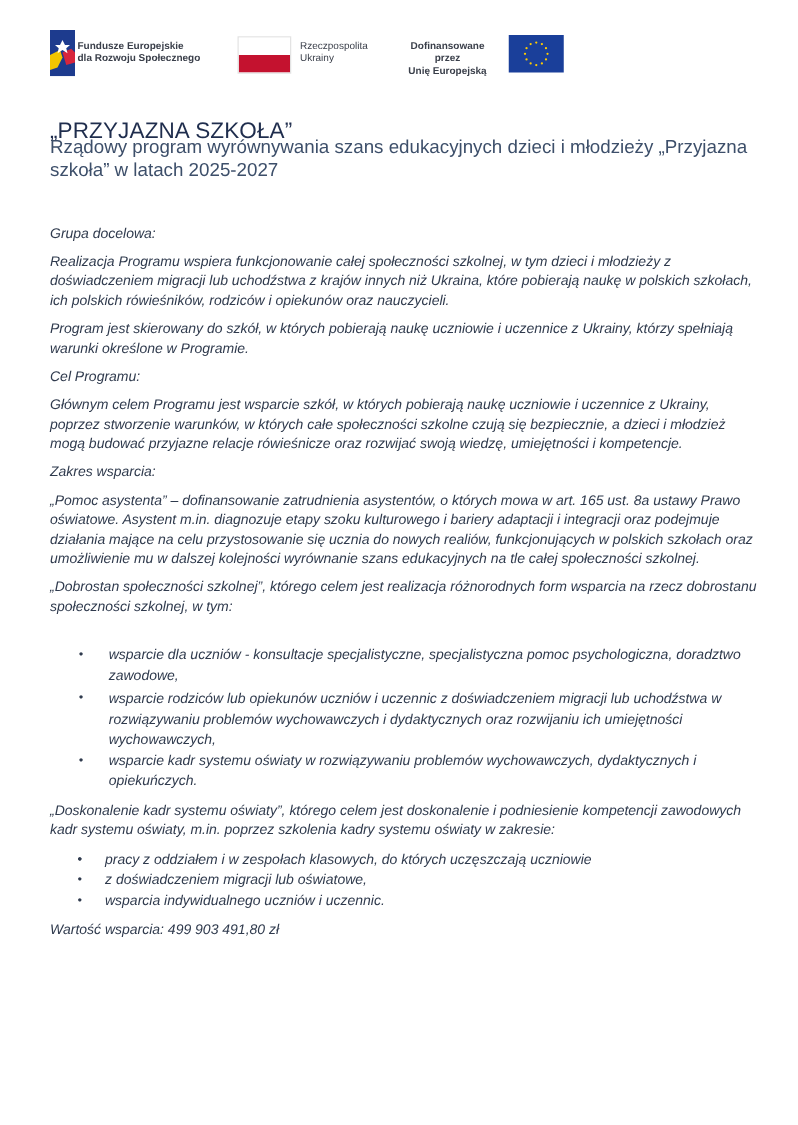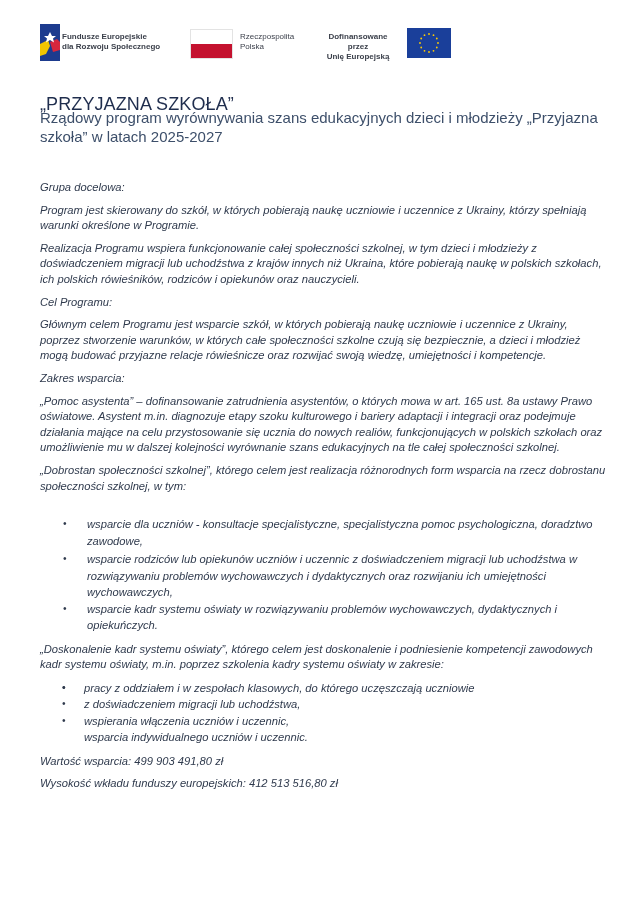--- a/index.html
+++ b/index.html
@@ -176,21 +176,21 @@
     <div>Fundusze Europejskie</div>
     <div>dla Rozwoju Społecznego</div>
   </div>
 
   <div class="logo-pl-flag">
     <div class="white"></div>
     <div class="red"></div>
   </div>
   <div class="logo-pl-text">
     <div>Rzeczpospolita</div>
-    <div>Polska</div>
+    <div>Ukrainy</div>
   </div>
 
   <div class="logo-eu-text">
     <div>Dofinansowane przez</div>
     <div>Unię Europejską</div>
   </div>
   <svg class="logo-eu-flag" viewBox="0 0 44 30" id="eu-flag">
       <circle cx="31.00" cy="15.00" r="0.9" fill="#ffcc00"></circle>
       <circle cx="29.79" cy="19.50" r="0.9" fill="#ffcc00"></circle>
       <circle cx="26.50" cy="22.79" r="0.9" fill="#ffcc00"></circle>
@@ -205,22 +205,22 @@
       <circle cx="29.79" cy="10.50" r="0.9" fill="#ffcc00"></circle>
     </svg>
 </div>
 
 <h1 class="title">„PRZYJAZNA SZKOŁA”</h1>
 <h2 class="subtitle">Rządowy program wyrównywania szans edukacyjnych dzieci i młodzieży „Przyjazna szkoła” w latach 2025-2027</h2>
 
 <div class="content">
 
   <p class="section-label">Grupa docelowa:</p>
+  <p>Realizacja Programu wspiera funkcjonowanie całej społeczności szkolnej, w tym dzieci i młodzieży z doświadczeniem migracji lub uchodźstwa z krajów innych niż Ukraina, które pobierają naukę w polskich szkołach, ich polskich rówieśników, rodziców i opiekunów oraz nauczycieli.</p>
   <p>Program jest skierowany do szkół, w których pobierają naukę uczniowie i uczennice z Ukrainy, którzy spełniają warunki określone w Programie.</p>
-  <p>Realizacja Programu wspiera funkcjonowanie całej społeczności szkolnej, w tym dzieci i młodzieży z doświadczeniem migracji lub uchodźstwa z krajów innych niż Ukraina, które pobierają naukę w polskich szkołach, ich polskich rówieśników, rodziców i opiekunów oraz nauczycieli.</p>
 
   <p class="section-label">Cel Programu:</p>
   <p>Głównym celem Programu jest wsparcie szkół, w których pobierają naukę uczniowie i uczennice z Ukrainy, poprzez stworzenie warunków, w których całe społeczności szkolne czują się bezpiecznie, a dzieci i młodzież mogą budować przyjazne relacje rówieśnicze oraz rozwijać swoją wiedzę, umiejętności i kompetencje.</p>
 
   <p class="section-label">Zakres wsparcia:</p>
   <p>„Pomoc asystenta” – dofinansowanie zatrudnienia asystentów, o których mowa w art. 165 ust. 8a ustawy Prawo oświatowe. Asystent m.in. diagnozuje etapy szoku kulturowego i bariery adaptacji i integracji oraz podejmuje działania mające na celu przystosowanie się ucznia do nowych realiów, funkcjonujących w polskich szkołach oraz umożliwienie mu w dalszej kolejności wyrównanie szans edukacyjnych na tle całej społeczności szkolnej.</p>
   <p>„Dobrostan społeczności szkolnej”, którego celem jest realizacja różnorodnych form wsparcia na rzecz dobrostanu społeczności szkolnej, w tym:</p>
 
   <ul class="list-a">
     <li>
@@ -238,30 +238,28 @@
   </ul>
 
   <p>„Doskonalenie kadr systemu oświaty”, którego celem jest doskonalenie i podniesienie kompetencji zawodowych kadr systemu oświaty, m.in. poprzez szkolenia kadry systemu oświaty w zakresie:</p>
 
   <ul class="list-b">
     <li>
       <span class="bullet">•</span>
     </li>
     <li>
       <span class="bullet">•</span>
-      <span>pracy z oddziałem i w zespołach klasowych, do którego uczęszczają uczniowie</span>
-    </li>
-    <li>
-      <span class="bullet">•</span>
-      <span>z doświadczeniem migracji lub uchodźstwa,</span>
-    </li>
-    <li>
-      <span class="bullet">•</span>
-      <span>wspierania włączenia uczniów i uczennic,</span>
+      <span>pracy z oddziałem i w zespołach klasowych, do których uczęszczają uczniowie</span>
+    </li>
+    <li>
+      <span class="bullet">•</span>
+      <span>z doświadczeniem migracji lub oświatowe,</span>
+    </li>
+    <li>
+      <span class="bullet">•</span>
     </li>
     <li>
       <span>wsparcia indywidualnego uczniów i uczennic.</span>
     </li>
   </ul>
 
   <p class="amount-line">Wartość wsparcia: 499 903 491,80 zł</p>
-  <p class="amount-line">Wysokość wkładu funduszy europejskich: 412 513 516,80 zł</p>
 </div>
 
 </body></html>

